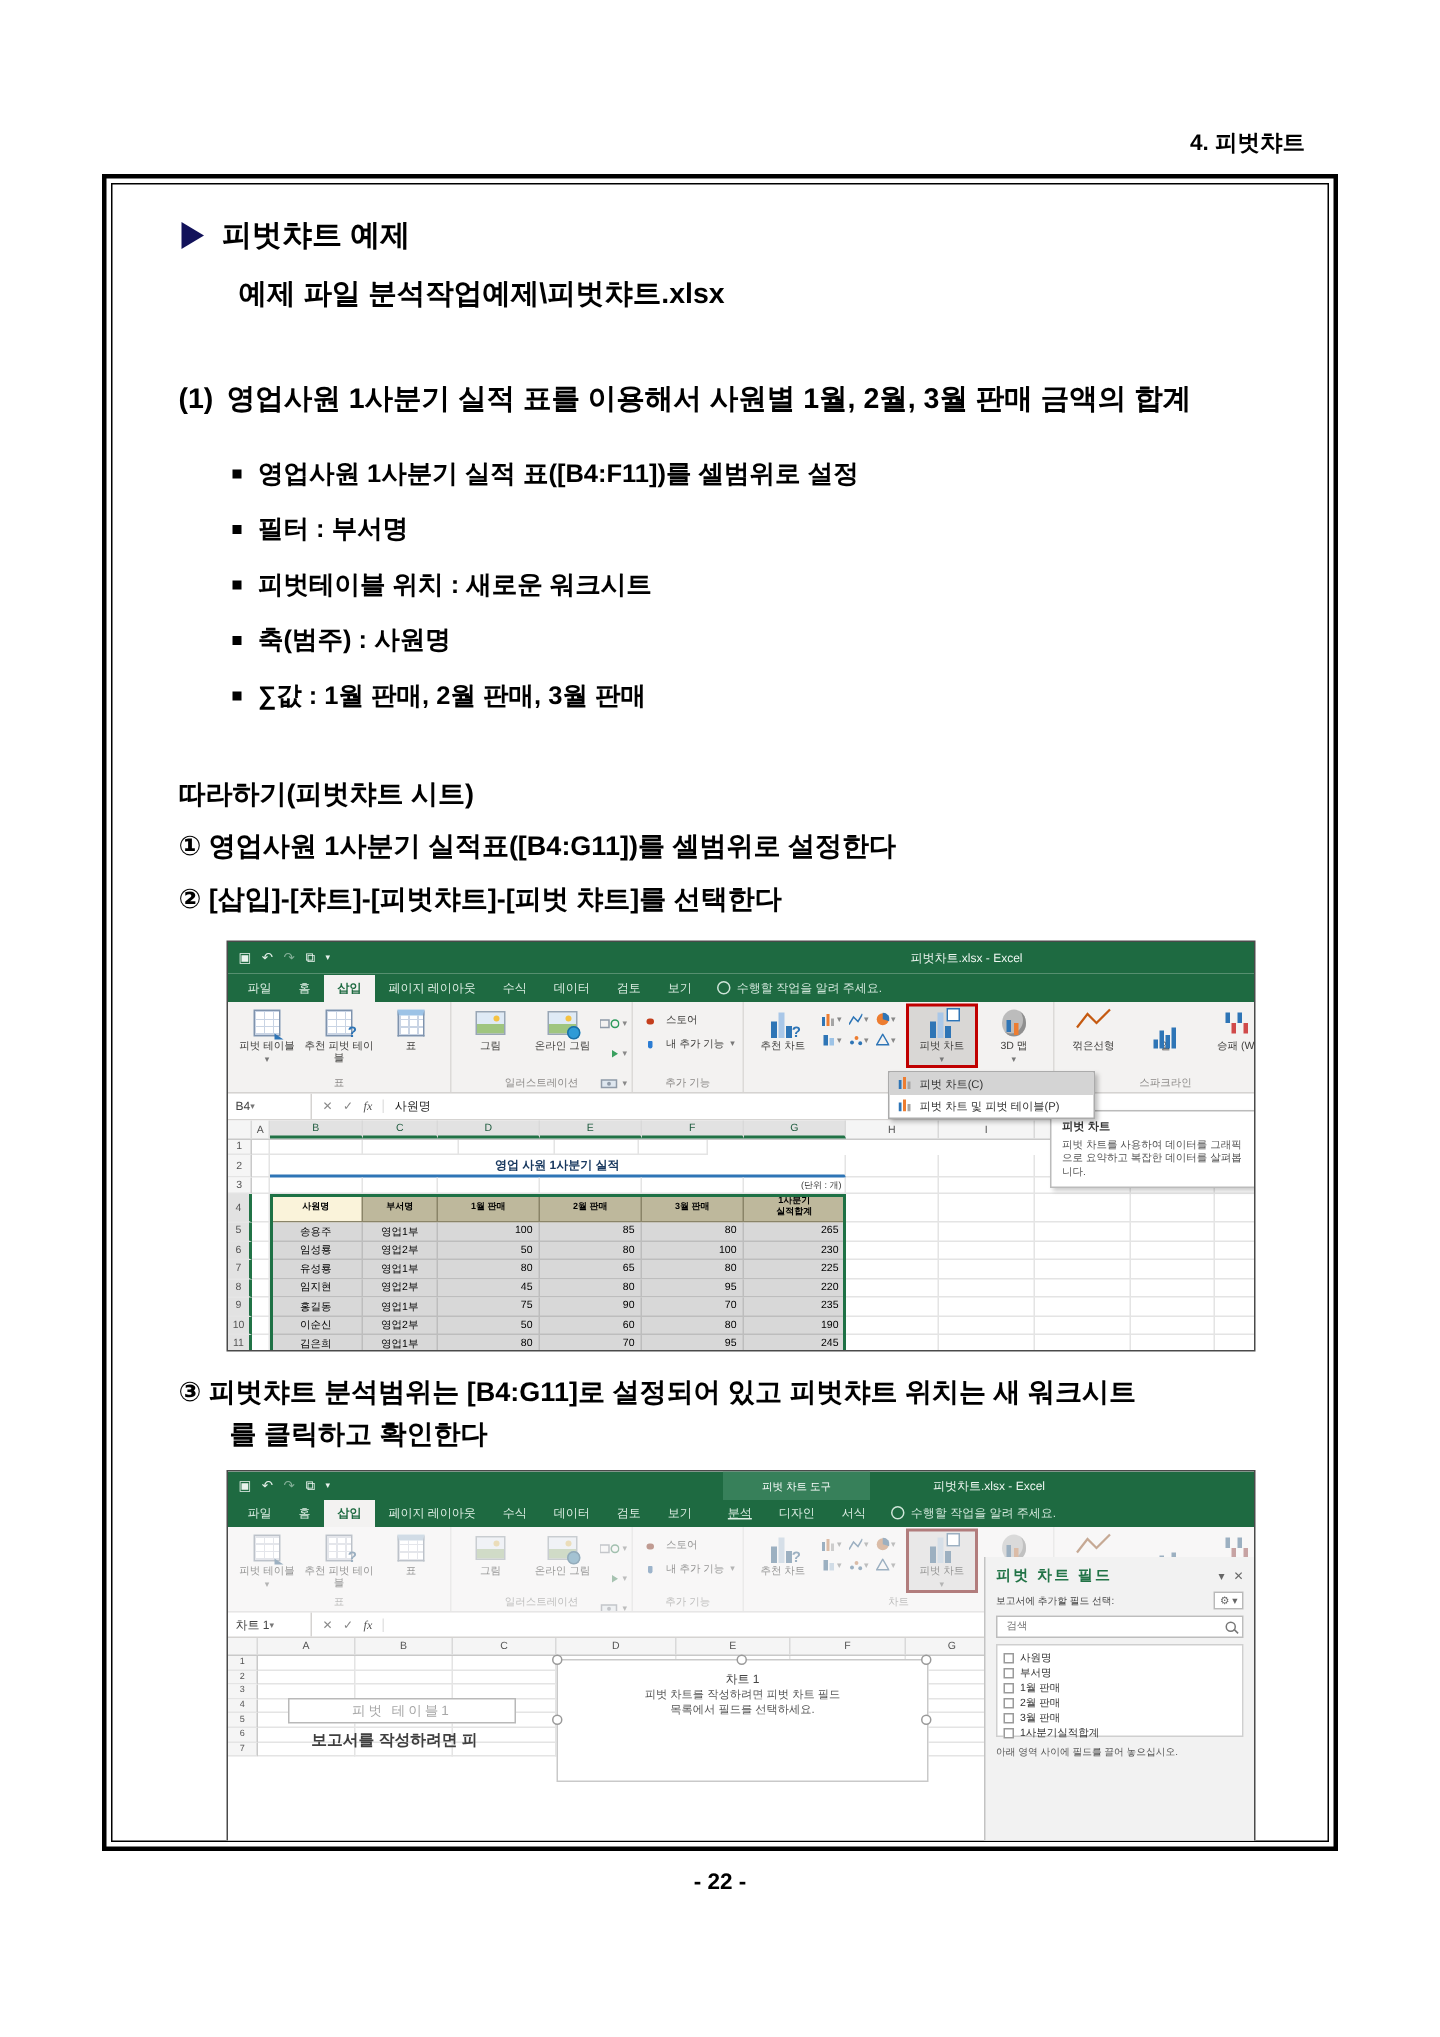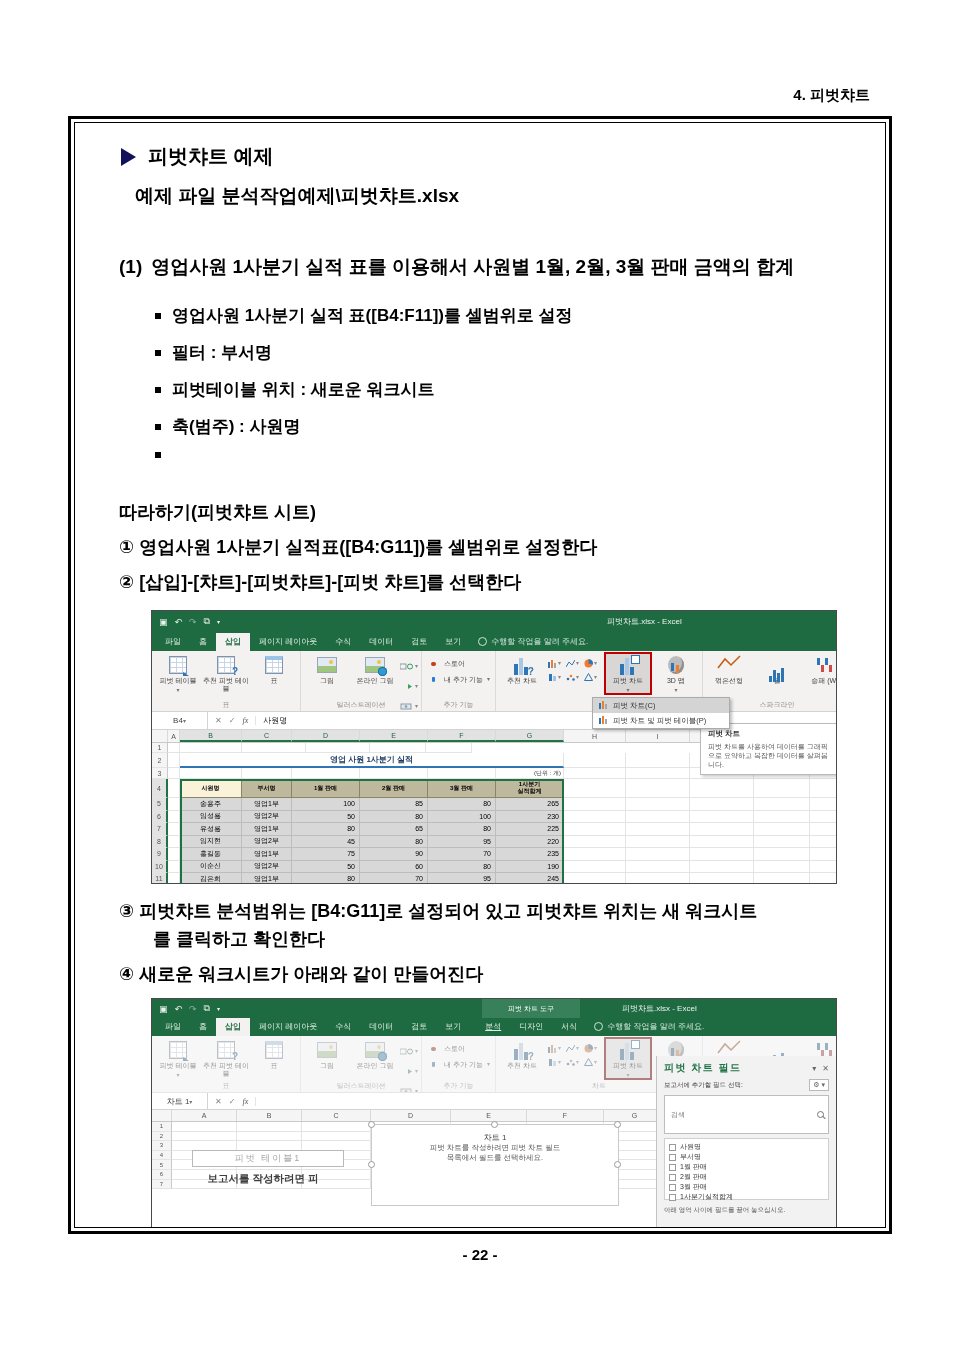--- a/index.html
+++ b/index.html
@@ -7,21 +7,21 @@
        font-family:"Liberation Sans","DejaVu Sans",sans-serif;color:#000;overflow:hidden;}
   .runhead{position:absolute;top:86px;right:90px;font-size:15px;font-weight:bold;}
   .contentbox{position:absolute;left:68px;top:116px;width:824px;height:1118px;
        border:3px solid #000;padding:3px;box-sizing:border-box;}
   .inner{border:1px solid #000;height:100%;box-sizing:border-box;padding:20px 24px 0 44px;overflow:hidden;}
   .pageno{position:absolute;top:1246px;left:0;right:0;text-align:center;font-size:15px;font-weight:600;}
 
   
   .titlerow{display:flex;align-items:center;gap:12px;font-size:20px;font-weight:bold;margin-left:2px;}
   .tri{width:0;height:0;border-left:15px solid #12125a;border-top:9px solid transparent;border-bottom:9px solid transparent;}
-  .fileline{margin:13px 0 0 16px;font-size:19px;font-weight:600;}
+  .fileline{margin:13px 0 0 40px;font-size:19px;font-weight:600;}
   .task{margin-top:42px;font-size:19px;font-weight:600;line-height:31px;display:flex;gap:9px;}
   .task2{margin:2px 0 0 36px;font-size:19px;font-weight:600;}
   .bullets{margin:22px 0 0 36px;padding:0;list-style:none;}
   .bullets li{display:flex;align-items:center;gap:11px;font-size:17px;font-weight:600;margin-bottom:14px;}
   .sq{width:6px;height:6px;background:#000;flex:none;}
   .follow{margin-top:42px;font-size:18px;font-weight:bold;}
   .step{margin-top:11px;font-size:18px;font-weight:600;}
   .step2{margin:4px 0 0 34px;font-size:18px;font-weight:600;}
 
   
@@ -82,21 +82,21 @@
   .wl.dn{background:#d04a4a;top:11px;}
   .cg{display:grid;grid-template-columns:repeat(3,17px);grid-auto-rows:13px;gap:1px;margin:3px 2px 0 1px;}
   .cgc{display:flex;align-items:center;gap:1px;}
   .mcaret{font-size:6px;color:#888;}
   .shp{display:flex;flex-direction:column;gap:2px;margin-top:3px;}
   .shpr{display:flex;align-items:center;gap:2px;}
 
   
   .fxbar{height:17px;display:flex;align-items:center;background:#fff;border-bottom:1px solid #d5d3d1;font-size:8px;color:#444;}
   .namebox{width:56px;height:100%;border-right:1px solid #d5d3d1;display:flex;align-items:center;
-           justify-content:center;padding:0 5px;box-sizing:border-box;}
+           justify-content:flex-start;padding:0 5px;box-sizing:border-box;}
   .fxicons{display:flex;gap:7px;padding:0 7px;color:#888;border-right:1px solid #e4e4e4;align-items:center;}
   .fxicons i{font-style:italic;font-family:"Liberation Serif",serif;color:#555;}
   .fxval{padding-left:7px;color:#222;}
   .colhdr{display:flex;height:12px;background:#f5f5f5;border-bottom:1px solid #c9c9c9;font-size:7px;color:#555;}
   .ch{border-right:1px solid #d9d9d9;display:flex;align-items:center;justify-content:center;box-sizing:border-box;flex:none;}
   .ch.sel{background:#e2e2e2;border-bottom:2px solid #217346;color:#1f5c3f;}
   .gridbody{position:relative;}
   .grow{display:flex;}
   .gcell{border-right:1px solid #e4e4e4;border-bottom:1px solid #e4e4e4;font-size:7px;display:flex;
          align-items:center;justify-content:center;overflow:hidden;box-sizing:border-box;flex:none;}
@@ -133,21 +133,21 @@
   
   .pane{position:absolute;left:504px;top:57px;right:0;bottom:0;background:#f2f2f2;border-left:1px solid #c3c3c3;
         padding:5px 7px;z-index:8;box-sizing:border-box;}
   .pane-head{display:flex;justify-content:space-between;align-items:center;}
   .pane-title{font-size:10px;font-weight:bold;color:#217346;letter-spacing:1.5px;white-space:nowrap;}
   .pane-ctl{color:#666;font-size:8px;display:flex;gap:6px;}
   .pane-sub{display:flex;justify-content:space-between;align-items:center;margin-top:4px;}
   .sub-label{font-size:6.5px;color:#444;white-space:nowrap;}
   .gearbox{border:1px solid #b9b9b9;background:#fff;padding:1px 3px;font-size:7px;color:#666;white-space:nowrap;}
   .search{margin-top:4px;height:13px;background:#fff;border:1px solid #bdbdbd;display:flex;align-items:center;
-          justify-content:space-between;padding:12px 4px;}
+          justify-content:space-between;padding:0 4px;}
   .search input{border:none;outline:none;background:transparent;font-size:7px;color:#555;width:130px;
                 font-family:"Liberation Sans",sans-serif;}
   .lens{width:5px;height:5px;border:1px solid #777;border-radius:50%;position:relative;flex:none;}
   .lens::after{content:"";position:absolute;width:4px;height:1px;background:#777;right:-3px;bottom:-1px;transform:rotate(45deg);}
   .fieldlist{margin-top:4px;background:#fff;border:1px solid #cfcfcf;padding:3px 4px;height:62px;box-sizing:border-box;}
   .fitem{display:flex;align-items:center;gap:4px;height:10px;font-size:7px;color:#333;white-space:nowrap;}
   .fbox{width:5px;height:5px;border:1px solid #9a9a9a;background:#fff;flex:none;}
   .hint{margin-top:6px;font-size:6.5px;color:#555;white-space:nowrap;}
 </style>
 </head>
@@ -181,20 +181,21 @@
         <li>
           <span class="sq"></span>
           <span>피벗테이블 위치 : 새로운 워크시트</span>
         </li>
         <li>
           <span class="sq"></span>
           <span>축(범주) : 사원명</span>
         </li>
         <li>
           <span class="sq"></span>
+          <span>∑값 : 1월 판매, 2월 판매, 3월 판매</span>
         </li>
       </ul>
 
   <div class="follow">따라하기(피벗챠트 시트)</div>
   <div class="step">① 영업사원 1사분기 실적표([B4:G11])를 셀범위로 설정한다</div>
   <div class="step">② [삽입]-[챠트]-[피벗챠트]-[피벗 챠트]를 선택한다</div>
 
   <div class="shot" id="shot1">
     <div class="titlebar">
       <div class="qat">
@@ -605,21 +606,20 @@
       </div>
     </div>
     <div class="tip">
       <b>피벗 차트</b>
       <p>피벗 차트를 사용하여 데이터를 그래픽으로 요약하고 복잡한 데이터를 살펴봅니다.</p>
     </div>
   </div>
 
   <div class="step" style="margin-top:15px">③ 피벗챠트 분석범위는 [B4:G11]로 설정되어 있고 피벗챠트 위치는 새 워크시트</div>
   <div class="step2">를 클릭하고 확인한다</div>
-  <div class="step">④ 새로운 워크시트가 아래와 같이 만들어진다</div>
 
   <div class="shot" id="shot2">
     <div class="titlebar" style="height:19px">
       <div class="qat">
         <span>▣</span>
         <span>↶</span>
         <span style="opacity:.5">↷</span>
         <span>⧉</span>
         <span style="font-size:6px">▾</span>
       </div>

